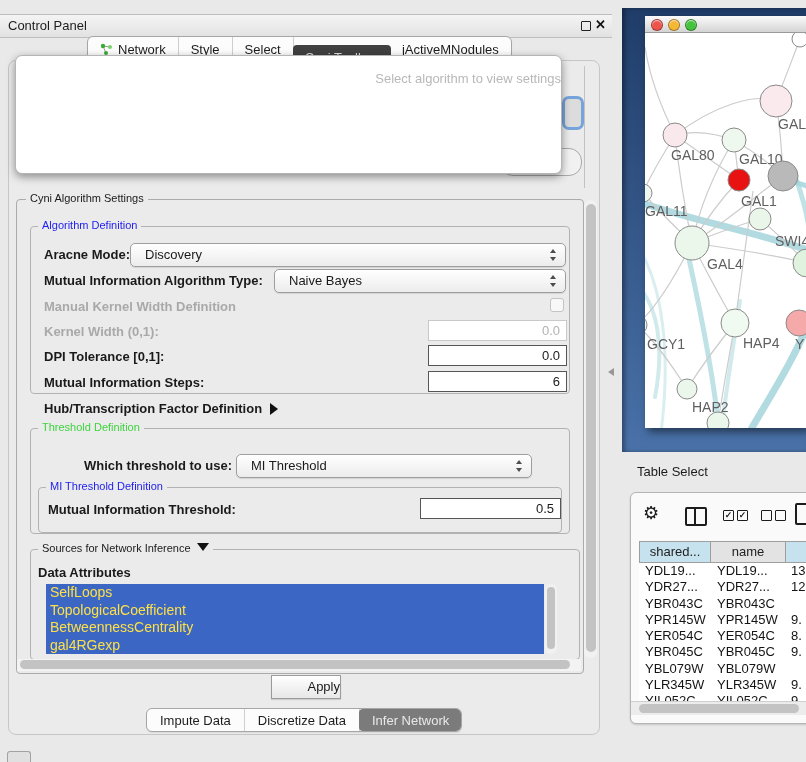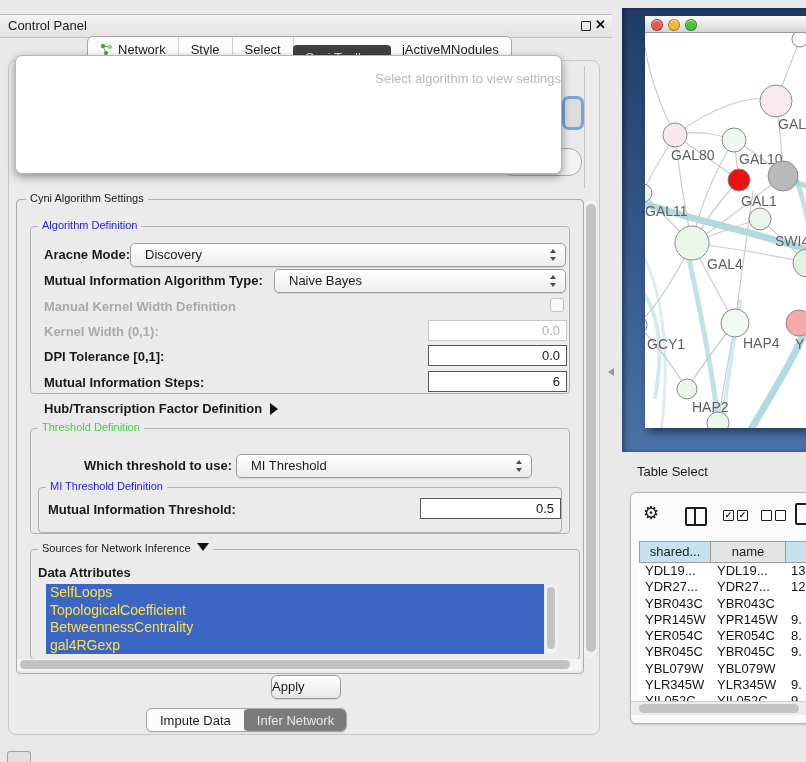--- a/index.html
+++ b/index.html
@@ -74,22 +74,22 @@
   .arrow-d{display:inline-block;margin-left:6px;border-left:6px solid transparent;
     border-right:6px solid transparent;border-top:8px solid #111;vertical-align:1px}
 
   .attr-list{left:46px;top:584px;width:498px;height:70px;background:#3c66c4;overflow:hidden}
   .attr-item{height:17.5px;line-height:17.5px;color:#fde047;padding-left:4px;font-size:14px}
   .vsb-track{background:#f1f1f1;border-radius:6px}
   .sb-thumb{background:#c3c3c3;border-radius:5px}
   .hsb-track{background:#f3f3f3}
 
   
-  .apply-btn{left:271px;top:675px;width:68px;height:22px;border:1px solid #9b9b9b;border-radius:6px;
-    background:linear-gradient(#ffffff,#e7e7e7);text-align:left;line-height:21px;box-shadow:0 1px 1px rgba(0,0,0,.12)}
+  .apply-btn{left:271px;top:675px;width:68px;height:22px;border:1px solid #9b9b9b;border-radius:0;
+    background:linear-gradient(#ffffff,#e7e7e7);text-align:right;line-height:21px;box-shadow:0 1px 1px rgba(0,0,0,.12)}
   .bot-tabs{left:146px;top:708px;height:22px;display:flex;background:#fcfcfc;
     border:1px solid #a6a6a6;border-radius:6px;overflow:hidden;box-shadow:0 1px 1px rgba(0,0,0,.08)}
   .btab{display:flex;align-items:center;padding:0 13px;color:#1c1c1c;border-right:1px solid #cfcfcf;white-space:nowrap}
   .btab:last-child{border-right:none}
   .btab.sel{background:#7b7b7b;color:#e9e9e9;border-radius:4px;margin:0 -1px}
 
   .divider-arrow{left:608px;top:368px;width:0;height:0;border-top:4px solid transparent;
     border-bottom:4px solid transparent;border-right:6px solid #979797}
 
   
@@ -235,20 +235,23 @@
 </div>
 
 <div class="abs dd-overlay">
   <div class="abs dd-prompt">Select algorithm to view settings</div>
 </div>
 
 <div class="abs apply-btn">Apply</div>
 <div class="abs bot-tabs">
   <div class="btab">
       <span>Impute Data</span>
+    </div>
+  <div class="btab">
+      <span>Discretize Data</span>
     </div>
   <div class="btab sel">
       <span>Infer Network</span>
     </div>
 </div>
 
 <div class="abs divider-arrow"></div>
 
 <div class="abs blue-frame"></div>
 <div class="abs net-win">

